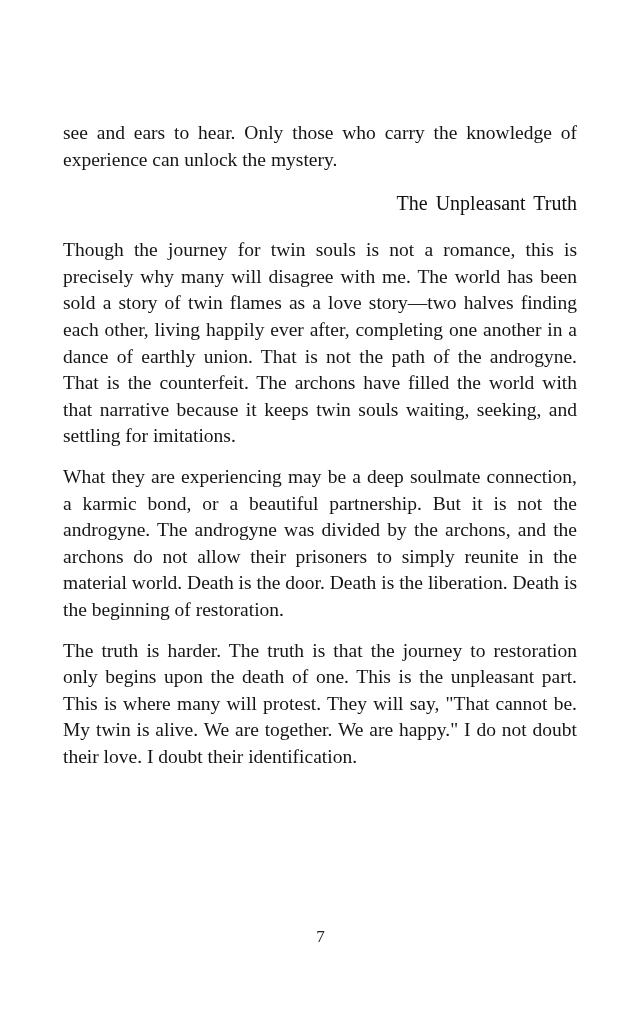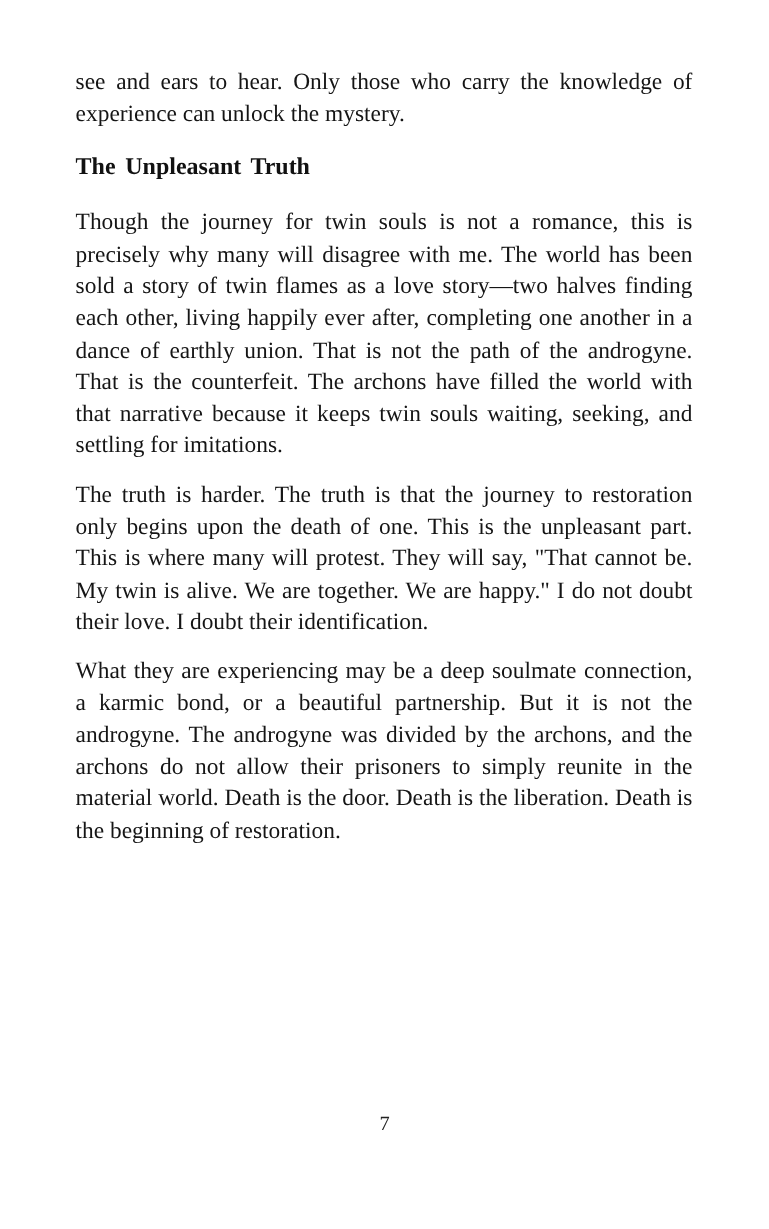--- a/index.html
+++ b/index.html
@@ -12,40 +12,40 @@
     height: 1024px;
     position: relative;
     font-family: "Liberation Serif", serif;
   }
   .page {
     position: absolute;
     top: 0; left: 0;
     width: 641px;
     height: 1024px;
     box-sizing: border-box;
-    padding: 56px 64px 0 63px;
+    padding: 120px 64px 0 63px;
     background: #ffffff;
     overflow: hidden;
   }
   .body-para {
     margin: 0 0 14px 0;
     font-size: 19.5px;
     line-height: 26.6px;
     color: #151515;
     text-align: justify;
     text-justify: inter-word;
   }
   .section-heading {
     margin: 17px 0 21px 0;
     font-size: 20px;
     line-height: 26px;
-    font-weight: bold;
+    font-weight: normal;
     color: #111111;
     word-spacing: 3px;
-    text-align: left;
+    text-align: right;
   }
   .folio {
     position: absolute;
     top: 926px;
     left: 0;
     width: 641px;
     text-align: center;
     font-size: 17px;
     line-height: 22px;
     color: #222222;
@@ -56,19 +56,19 @@
 
 <div class="page">
 
   <p class="body-para">see and ears to hear. Only those who carry the knowledge of experience can unlock the mystery.</p>
 
 
   <h2 class="section-heading">The Unpleasant Truth</h2>
 
   <p class="body-para">Though the journey for twin souls is not a romance, this is precisely why many will disagree with me. The world has been sold a story of twin flames as a love story—two halves finding each other, living happily ever after, completing one another in a dance of earthly union. That is not the path of the androgyne. That is the counterfeit. The archons have filled the world with that narrative because it keeps twin souls waiting, seeking, and settling for imitations.</p>
 
+  <p class="body-para">What they are experiencing may be a deep soulmate connection, a karmic bond, or a beautiful partnership. But it is not the androgyne. The androgyne was divided by the archons, and the archons do not allow their prisoners to simply reunite in the material world. Death is the door. Death is the liberation. Death is the beginning of restoration.</p>
+
   <p class="body-para">The truth is harder. The truth is that the journey to restoration only begins upon the death of one. This is the unpleasant part. This is where many will protest. They will say, "That cannot be. My twin is alive. We are together. We are happy." I do not doubt their love. I doubt their identification.</p>
-
-  <p class="body-para">What they are experiencing may be a deep soulmate connection, a karmic bond, or a beautiful partnership. But it is not the androgyne. The androgyne was divided by the archons, and the archons do not allow their prisoners to simply reunite in the material world. Death is the door. Death is the liberation. Death is the beginning of restoration.</p>
 
   <div class="folio">7</div>
 
 </div>
 
 </body></html>

